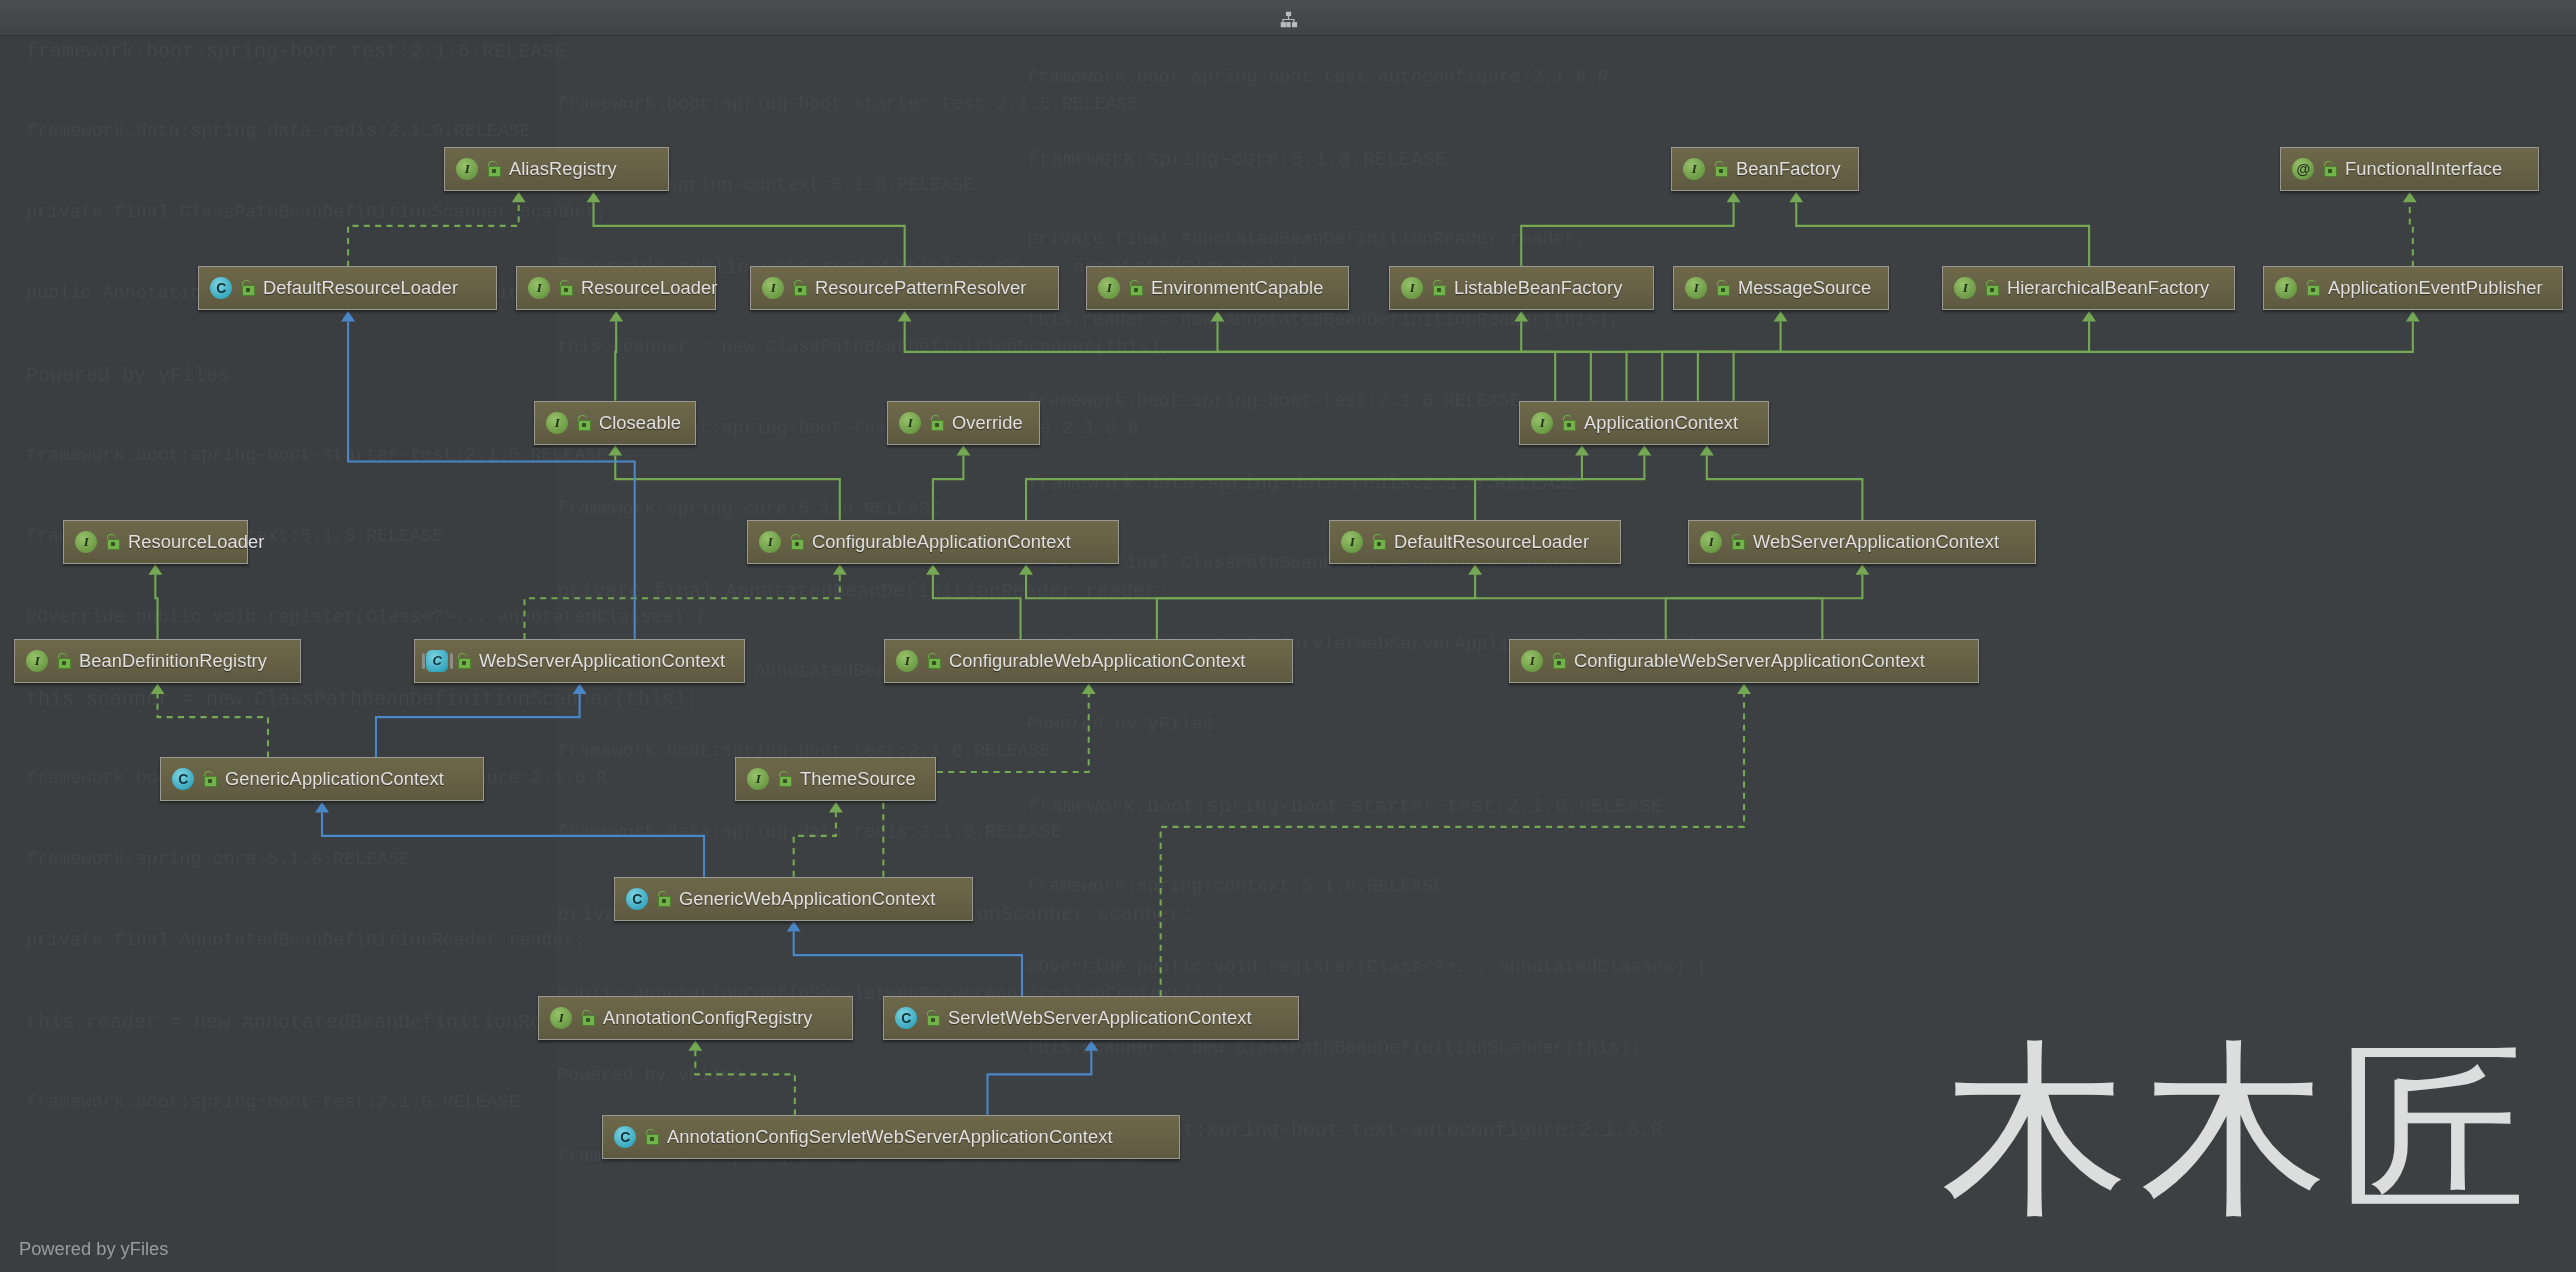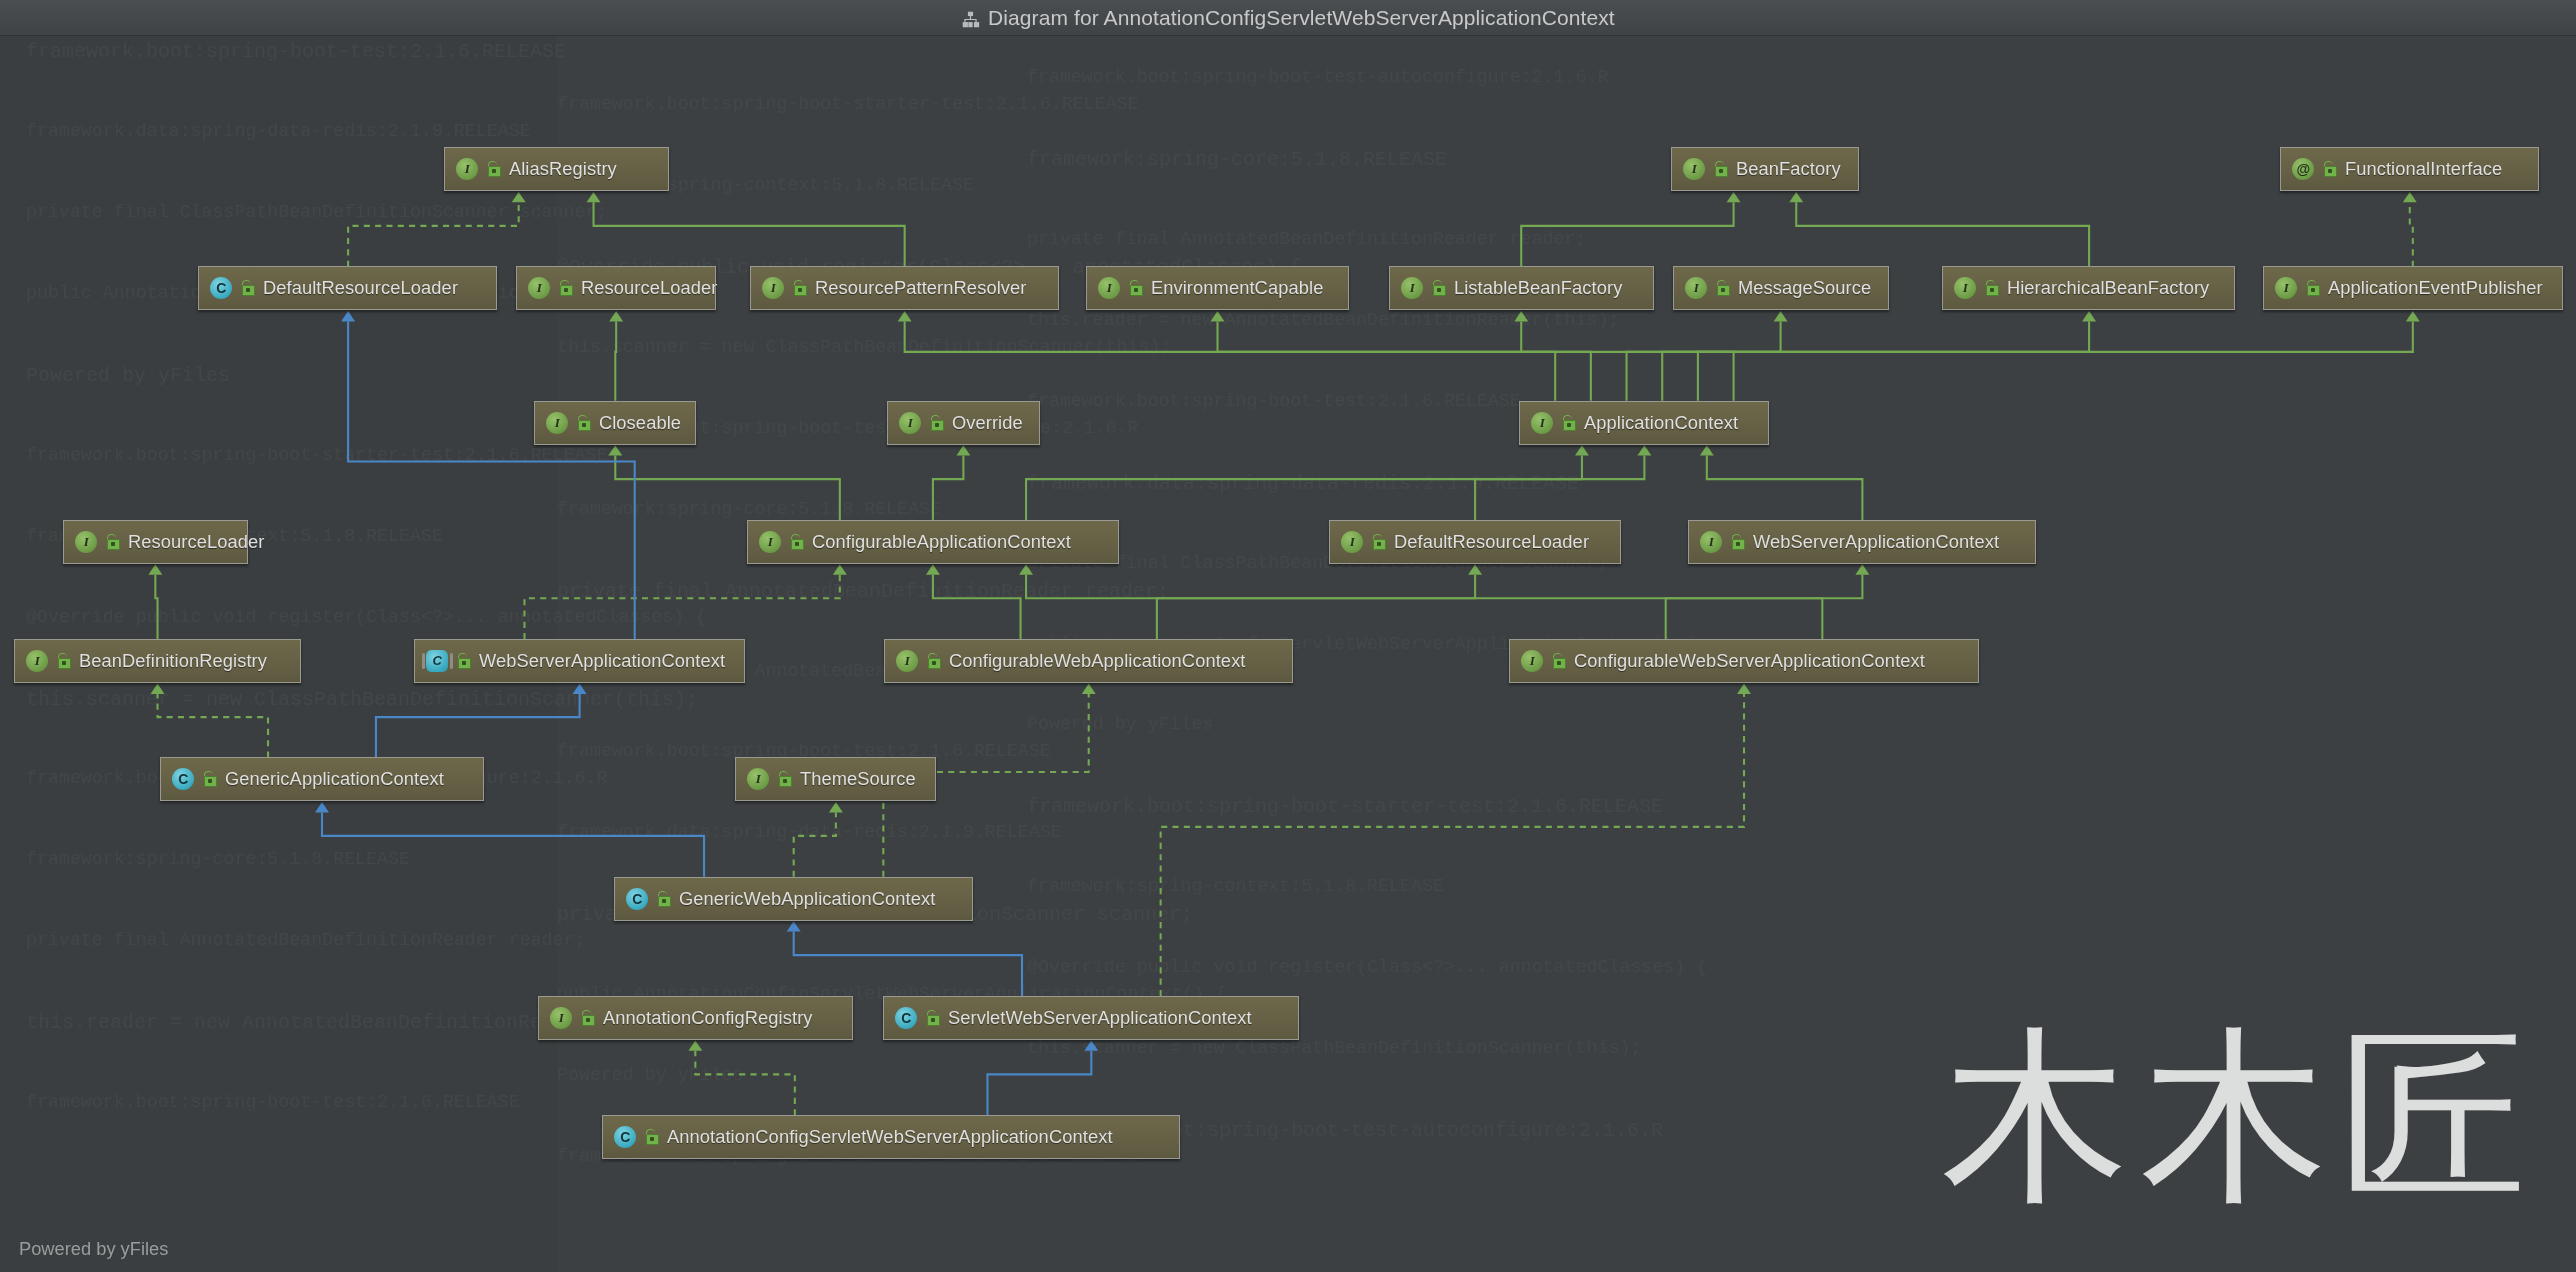--- a/index.html
+++ b/index.html
@@ -69,21 +69,21 @@
               background:#72b24a;border:0.9px solid #4e7f30;border-radius:0.9px;}
   .lock .body::after{content:"";position:absolute;left:3.5px;top:2.2px;
               width:3.5px;height:3.5px;background:#32511f;border-radius:0.9px;}
   .lock .shackle{position:absolute;left:1.7px;top:0;width:7.8px;height:7.8px;
               border:1.7px solid #72b24a;border-bottom:none;border-right:none;
               border-radius:4.4px 4.4px 0 0;}
 
   
   #watermark{position:absolute;right:37px;bottom:61px;z-index:25;
              font-size:187px;line-height:.85;color:#e9eaea;letter-spacing:12.2px;
-             font-family:Liberation Mono, monospace;opacity:.93;pointer-events:none;}
+             font-family:Liberation Serif, serif;opacity:.93;pointer-events:none;}
   #yfiles{position:absolute;left:19px;bottom:12.2px;z-index:40;
           font-size:18.3px;color:#9a9c9d;}
 </style>
 </head>
 <body>
 
 <div id="root">
 
   <div id="editor-bg">
     <div class="gutter-bg"></div>
@@ -134,21 +134,20 @@
   <div id="titlebar">
     <span class="hier-icon">
       <svg width="19" height="19" viewBox="0 0 22 22">
         <rect x="8" y="2" width="6" height="5" fill="#b9bbbc"></rect>
         <rect x="2" y="14" width="6" height="6" fill="#b9bbbc"></rect>
         <rect x="8.5" y="14" width="5" height="6" fill="#b9bbbc"></rect>
         <rect x="15" y="14" width="6" height="6" fill="#b9bbbc"></rect>
         <path d="M11 7 v4 M4.6 14 v-3 H17.4 v3" stroke="#b9bbbc" stroke-width="1.4" fill="none"></path>
       </svg>
     </span>
-    <span class="tb-title">Diagram for AnnotationConfigServletWebServerApplicationContext</span>
   </div>
 
   <div id="watermark">木木匠</div>
 
   <div id="canvas">
     <svg id="edge-layer" viewBox="0 0 2960 1422" width="2576" height="1238">
       <defs>
         <marker id="gt" markerWidth="13" markerHeight="13" refX="2" refY="6.5" orient="auto">
           <path d="M0,0 L11,6.5 L0,13 z" fill="#74a852"></path>
         </marker>

